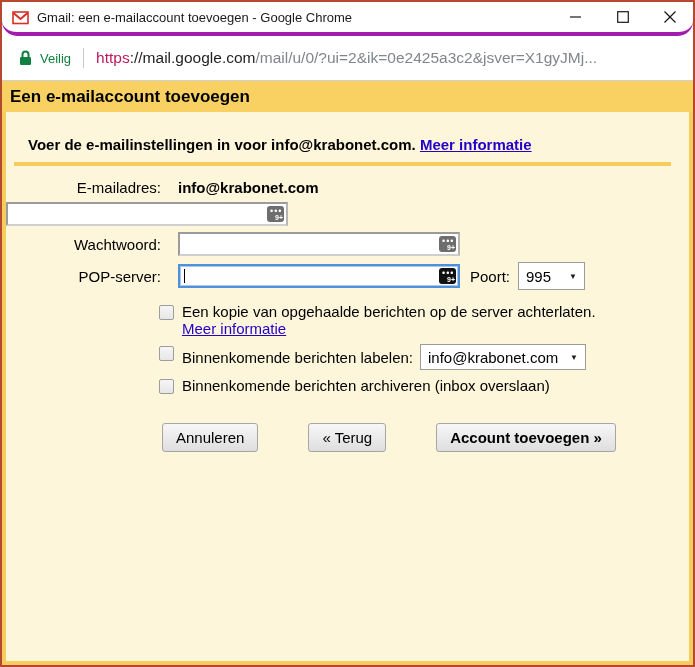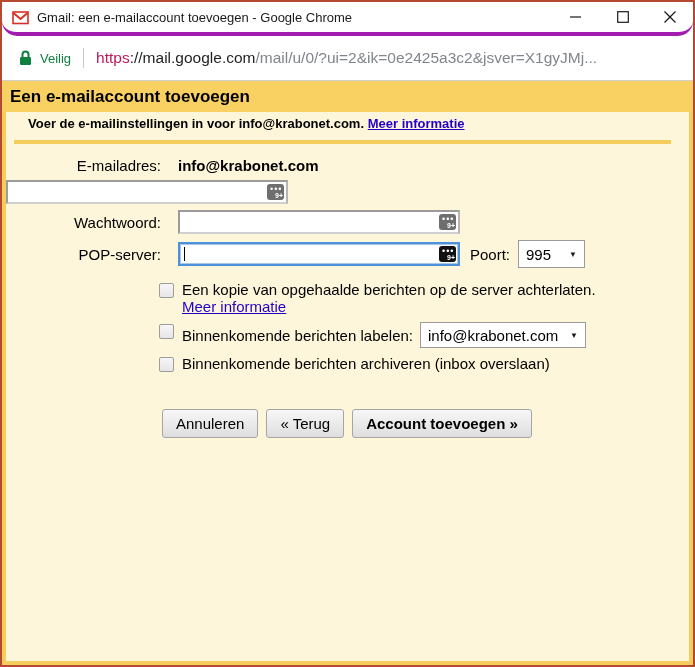--- a/index.html
+++ b/index.html
@@ -41,21 +41,21 @@
   .page-header .h-title { font-size:17px; font-weight:bold; color:#000; }
   
   .frame {
     flex:1 1 auto;
     background:#FDF6DA;
     border-left:4px solid #F5CD5C;
     border-right:4px solid #F5CD5C;
     border-bottom:4px solid #F5CD5C;
     overflow:hidden;
   }
-  .intro { padding:4px 0 0 22px; font-size:13px; font-weight:bold; color:#000; }
+  .intro { padding:24px 0 0 22px; font-size:15px; font-weight:bold; color:#000; }
   a.link { color:#2200CC; text-decoration:underline; }
   .divider { height:4px; background:#F5CD5C; margin:9px 18px 0 8px; }
   
   .form { margin-top:13px; }
   .frow { display:flex; align-items:center; margin-bottom:6px; }
   .flabel { width:172px; text-align:right; font-size:15px; color:#000; padding-right:17px; flex:0 0 auto; }
   .fvalue { font-size:15px; font-weight:bold; color:#000; }
   .text-input {
     position:relative; width:282px; height:24px; background:#ffffff;
     border:2px solid; border-color:#9b9b9b #b5b5b5 #cfcfcf #9b9b9b;
@@ -79,21 +79,21 @@
   .checks { margin-top:13px; }
   .crow { display:flex; margin:0 0 7px 153px; align-items:flex-start; }
   .checkbox {
     width:15px; height:15px; flex:0 0 auto; margin-top:2px; margin-right:8px;
     background:linear-gradient(#f6f6f6,#e6e6e6); border:1px solid #9d9d9d; border-radius:2px; cursor:pointer;
   }
   .ctext { font-size:15px; line-height:17px; color:#000; max-width:487px; }
   .crow3 .ctext { display:flex; align-items:center;justify-content:flex-end; }
   .label-select { width:166px; height:26px; margin-left:7px; }
   
-  .btn-row { display:flex; margin:37px 0 0 156px; }
+  .btn-row { display:flex; margin:29px 0 0 156px;gap:42px; }
   .btn {
     height:29px; padding:0 13px; margin-right:8px;
     font-family:"Liberation Sans", sans-serif; font-size:15px; color:#000;
     background:linear-gradient(#f7f7f7,#dedede); border:1px solid #a6a6a6; border-radius:3px;
     cursor:pointer;
   }
   .btn.bold { font-weight:bold; }
 </style>
 </head>
 <body>

